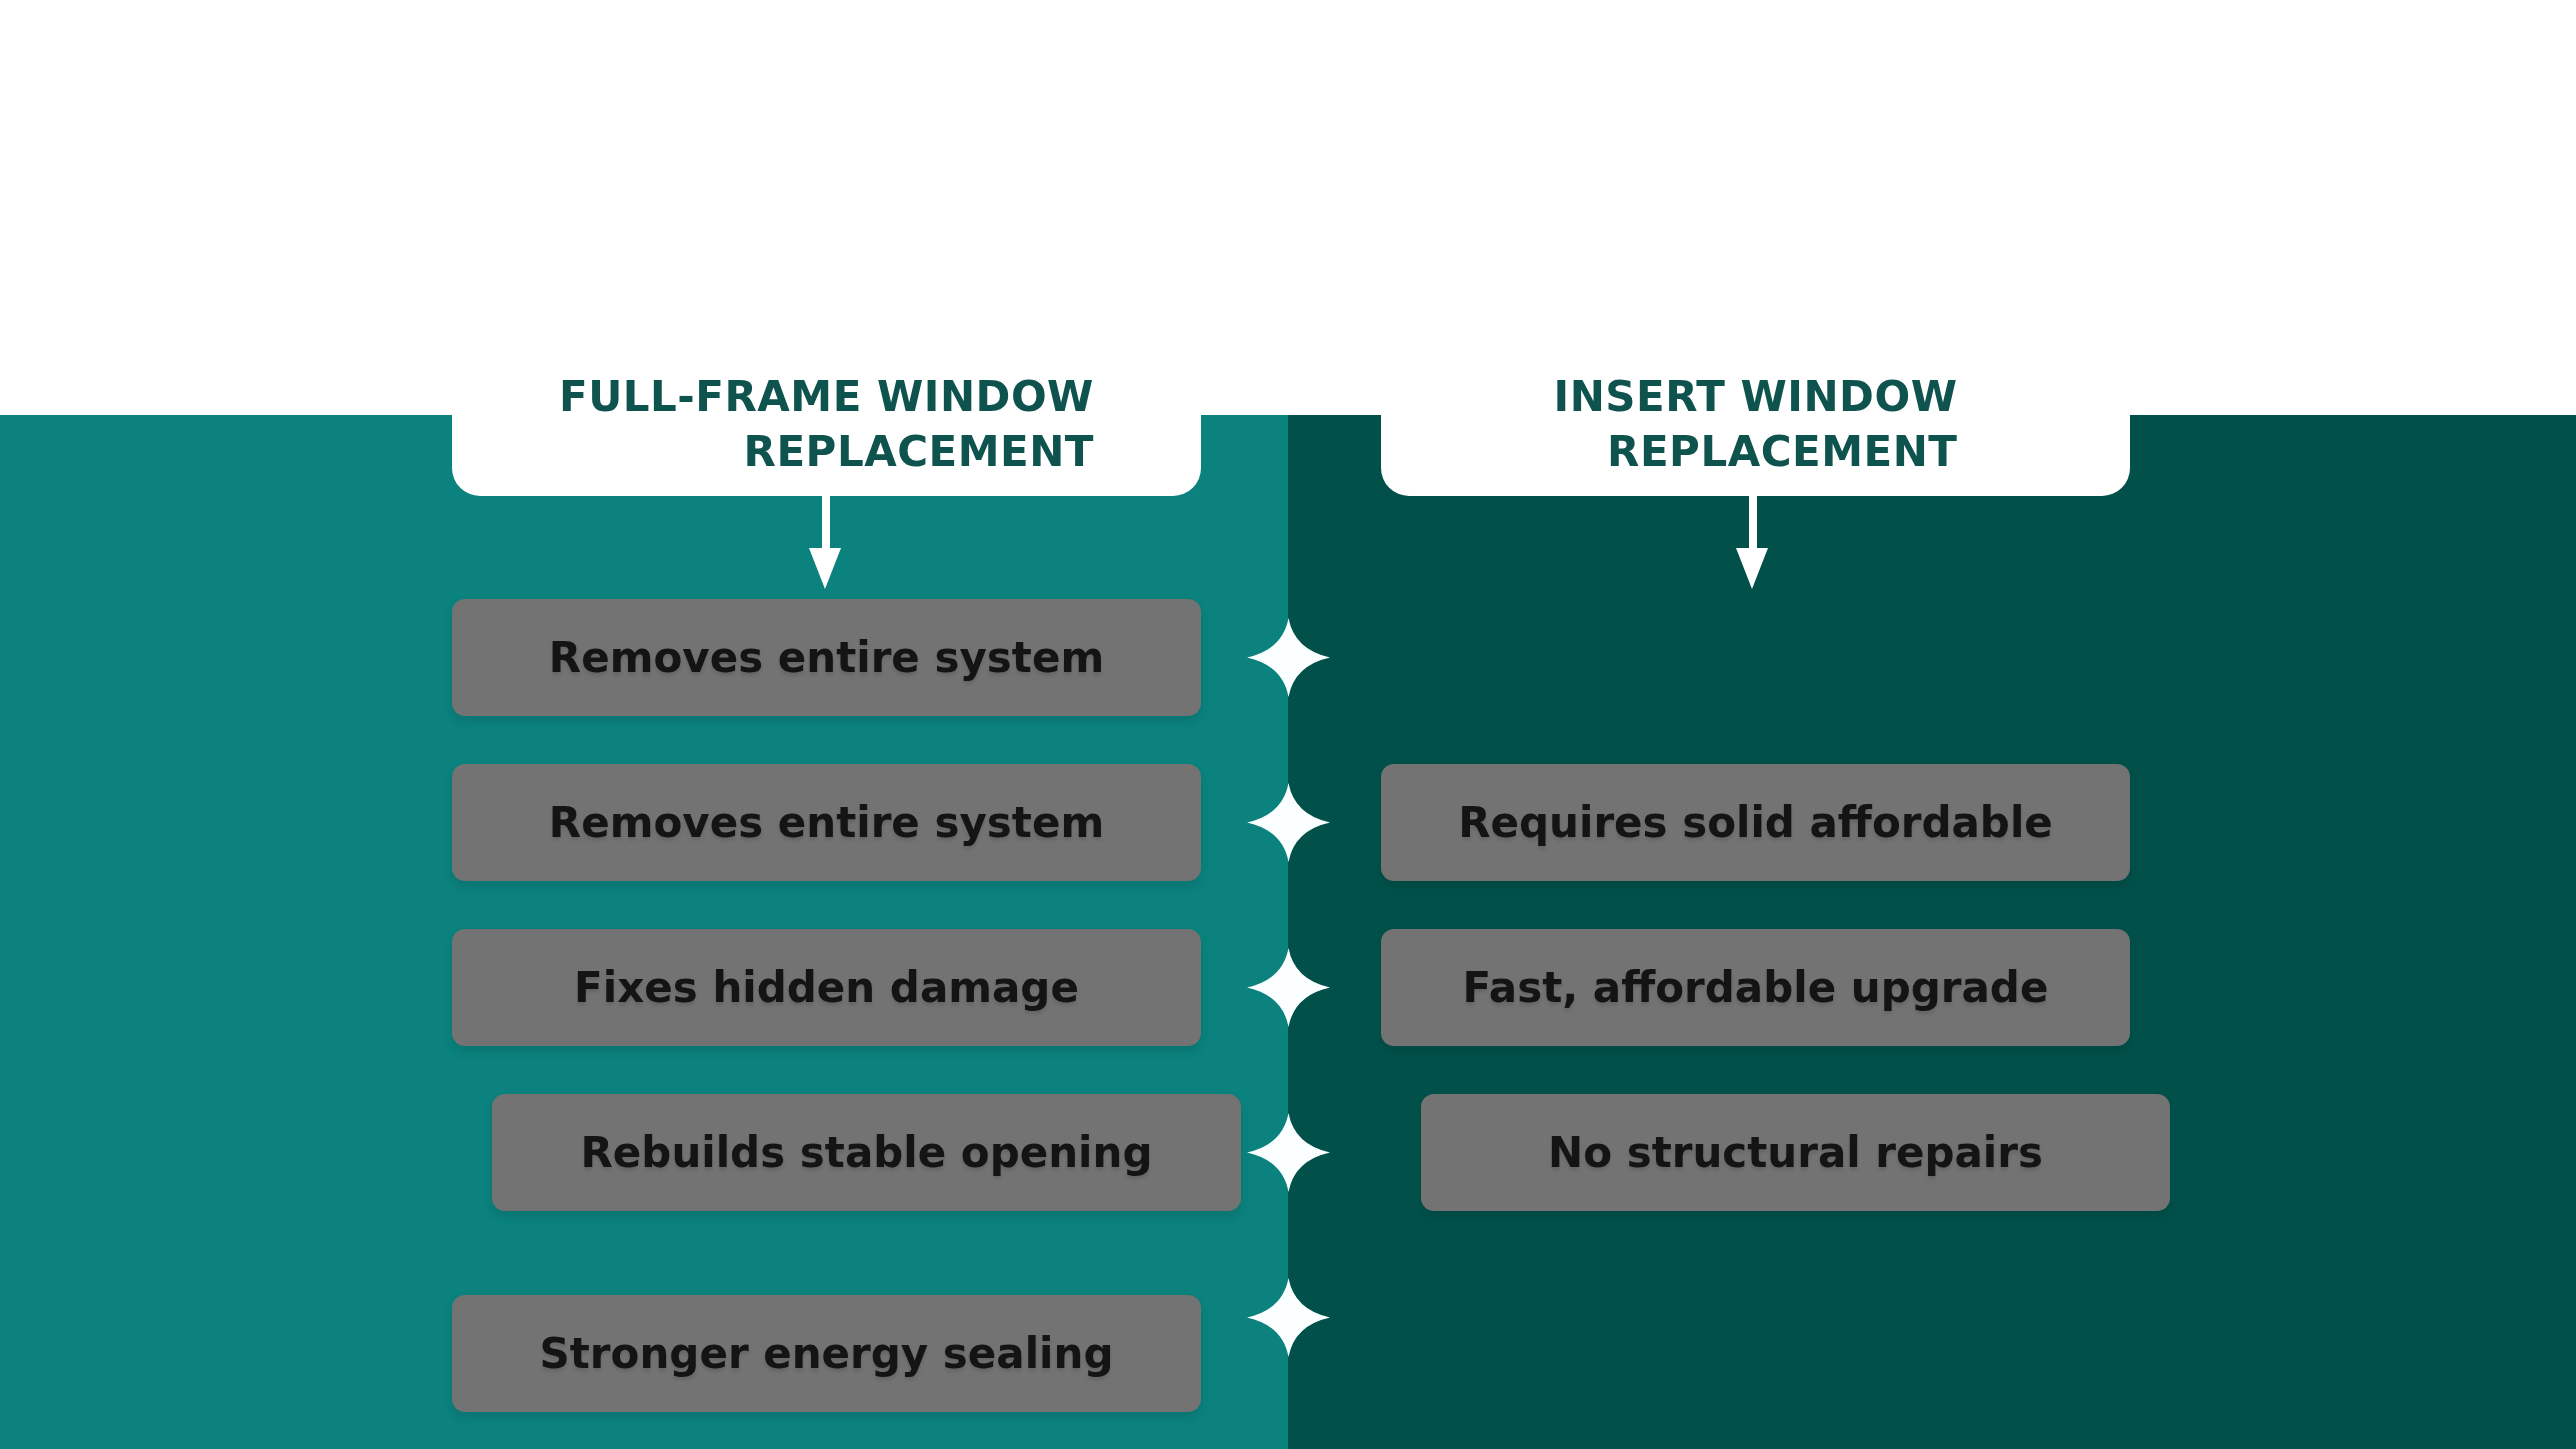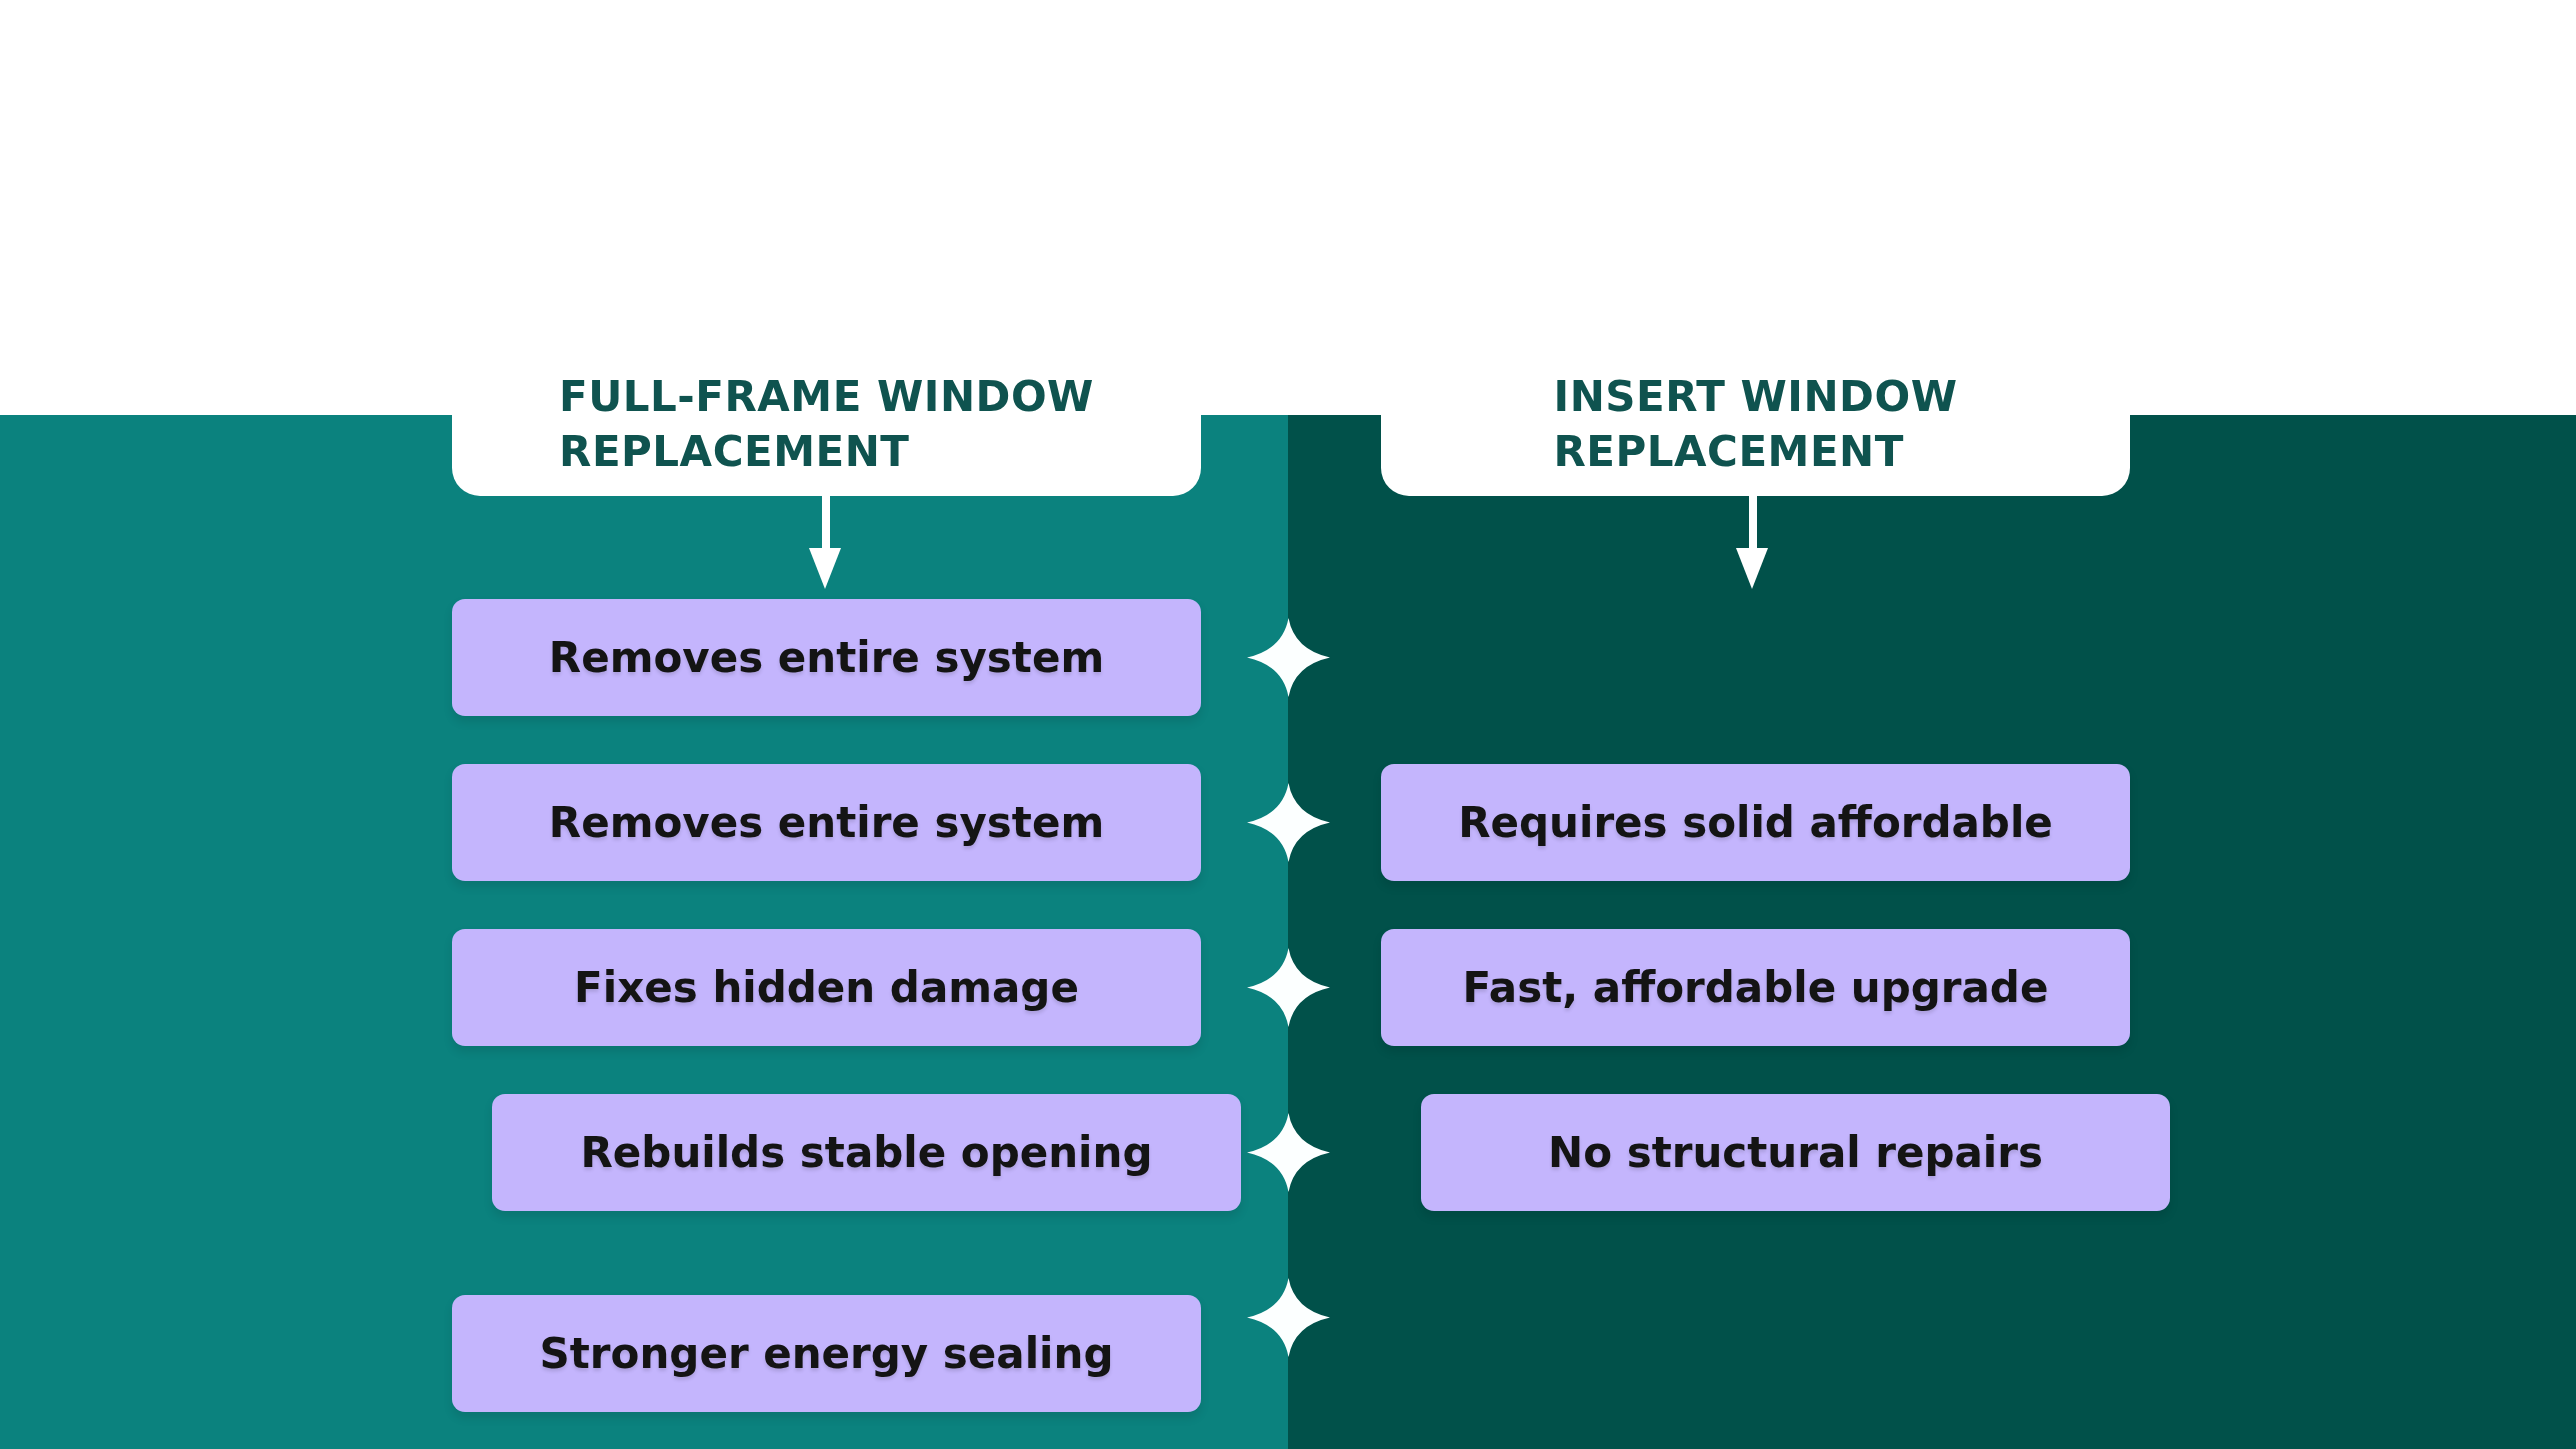--- a/index.html
+++ b/index.html
@@ -57,21 +57,21 @@
     padding-bottom: 16.6px;
   }
   .header-box.left  { left: 452px; }
   .header-box.right { left: 1381px; }
   .header-text {
     font-weight: bold;
     font-size: 42px;
     line-height: 1.32;
     letter-spacing: 0.5px;
     color: #0F534F;
-    text-align: left;
+    text-align: right;
     white-space: pre-line;
   }
 
   
   .arrow {
     position: absolute;
     top: 496px;
     width: 79px;
     height: 94px;
   }
@@ -90,21 +90,21 @@
     border-left: 16.6px solid transparent;
     border-right: 16.6px solid transparent;
     border-top: 41px solid #ffffff;
   }
 
   
   .row {
     position: absolute;
     width: 749px;
     height: 117px;
-    background: #c4b5fd;
+    background: #737373;
     border-radius: 13px;
     display: flex;
     align-items: center;
     justify-content: center;
     font-size: 42px;
     font-weight: 600;
     color: #141414;
     box-shadow: 0 5.5px 9.2px rgba(0,0,0,0.10);
     text-shadow: 0 2.8px 3.7px rgba(0,0,0,0.12);
   }

